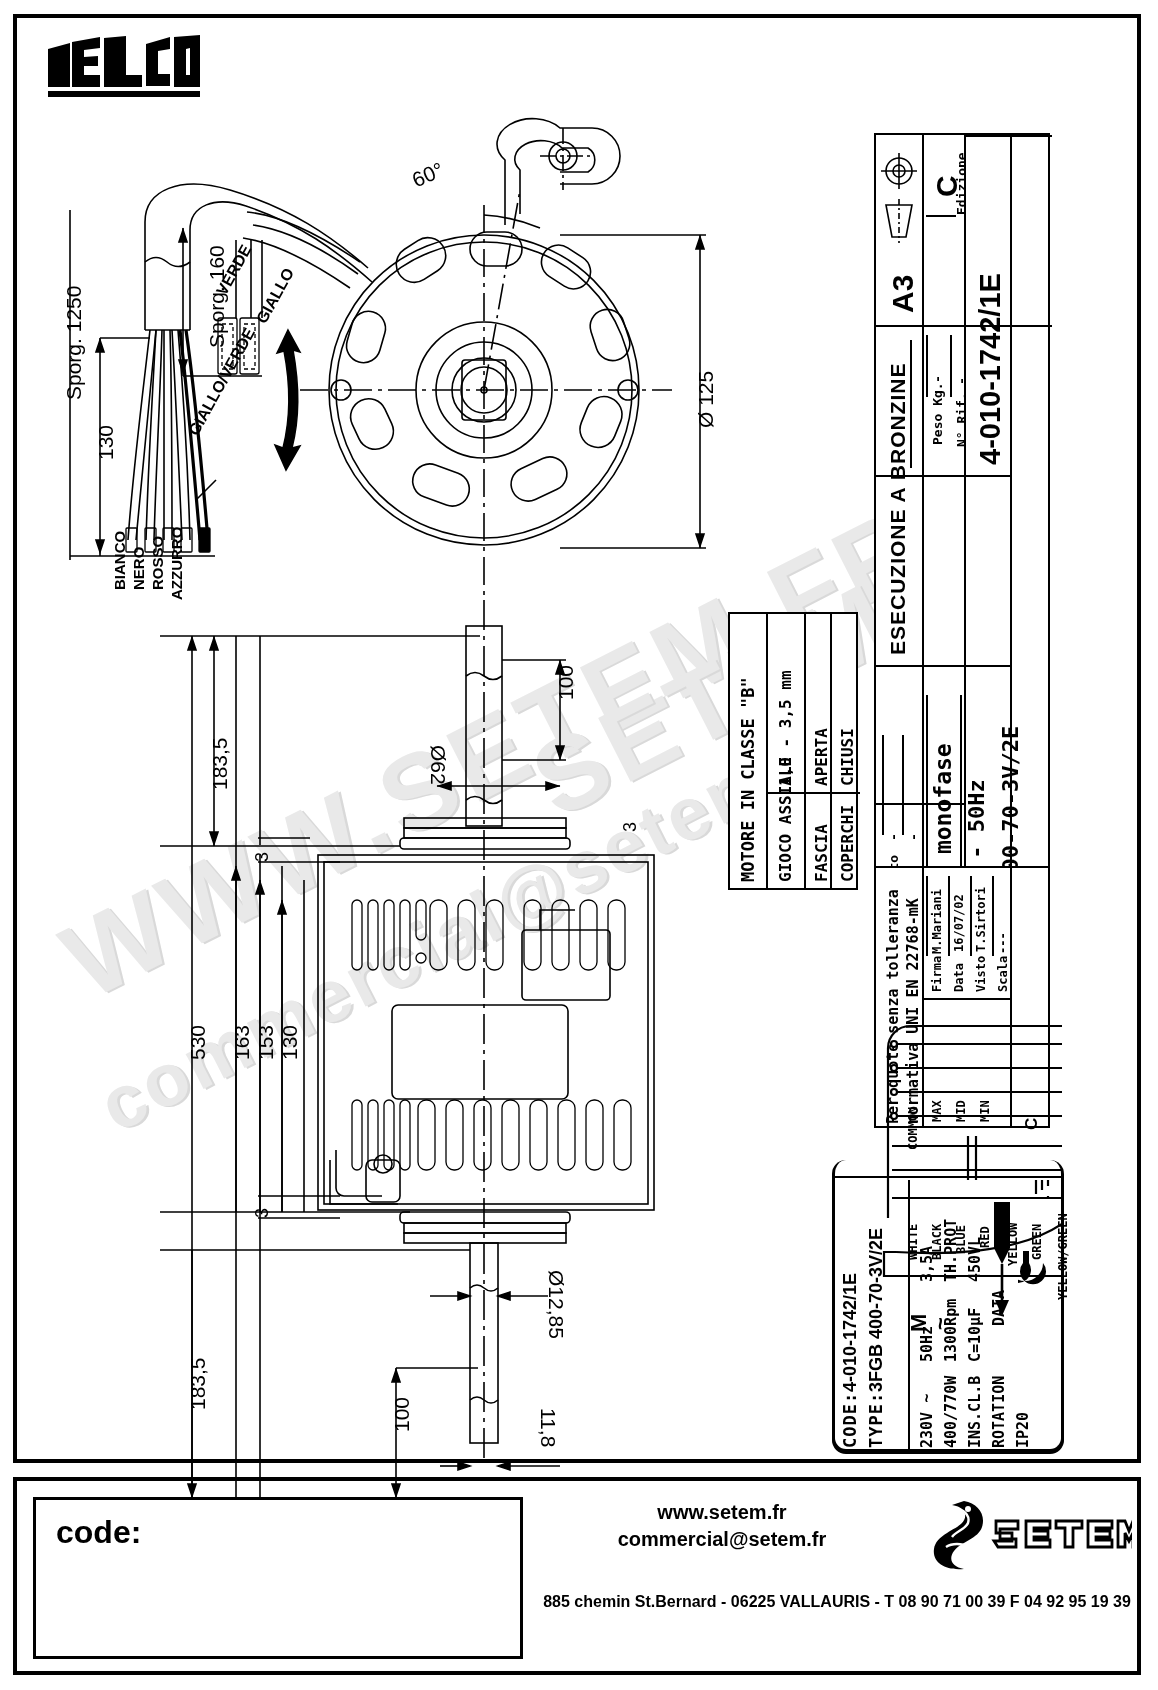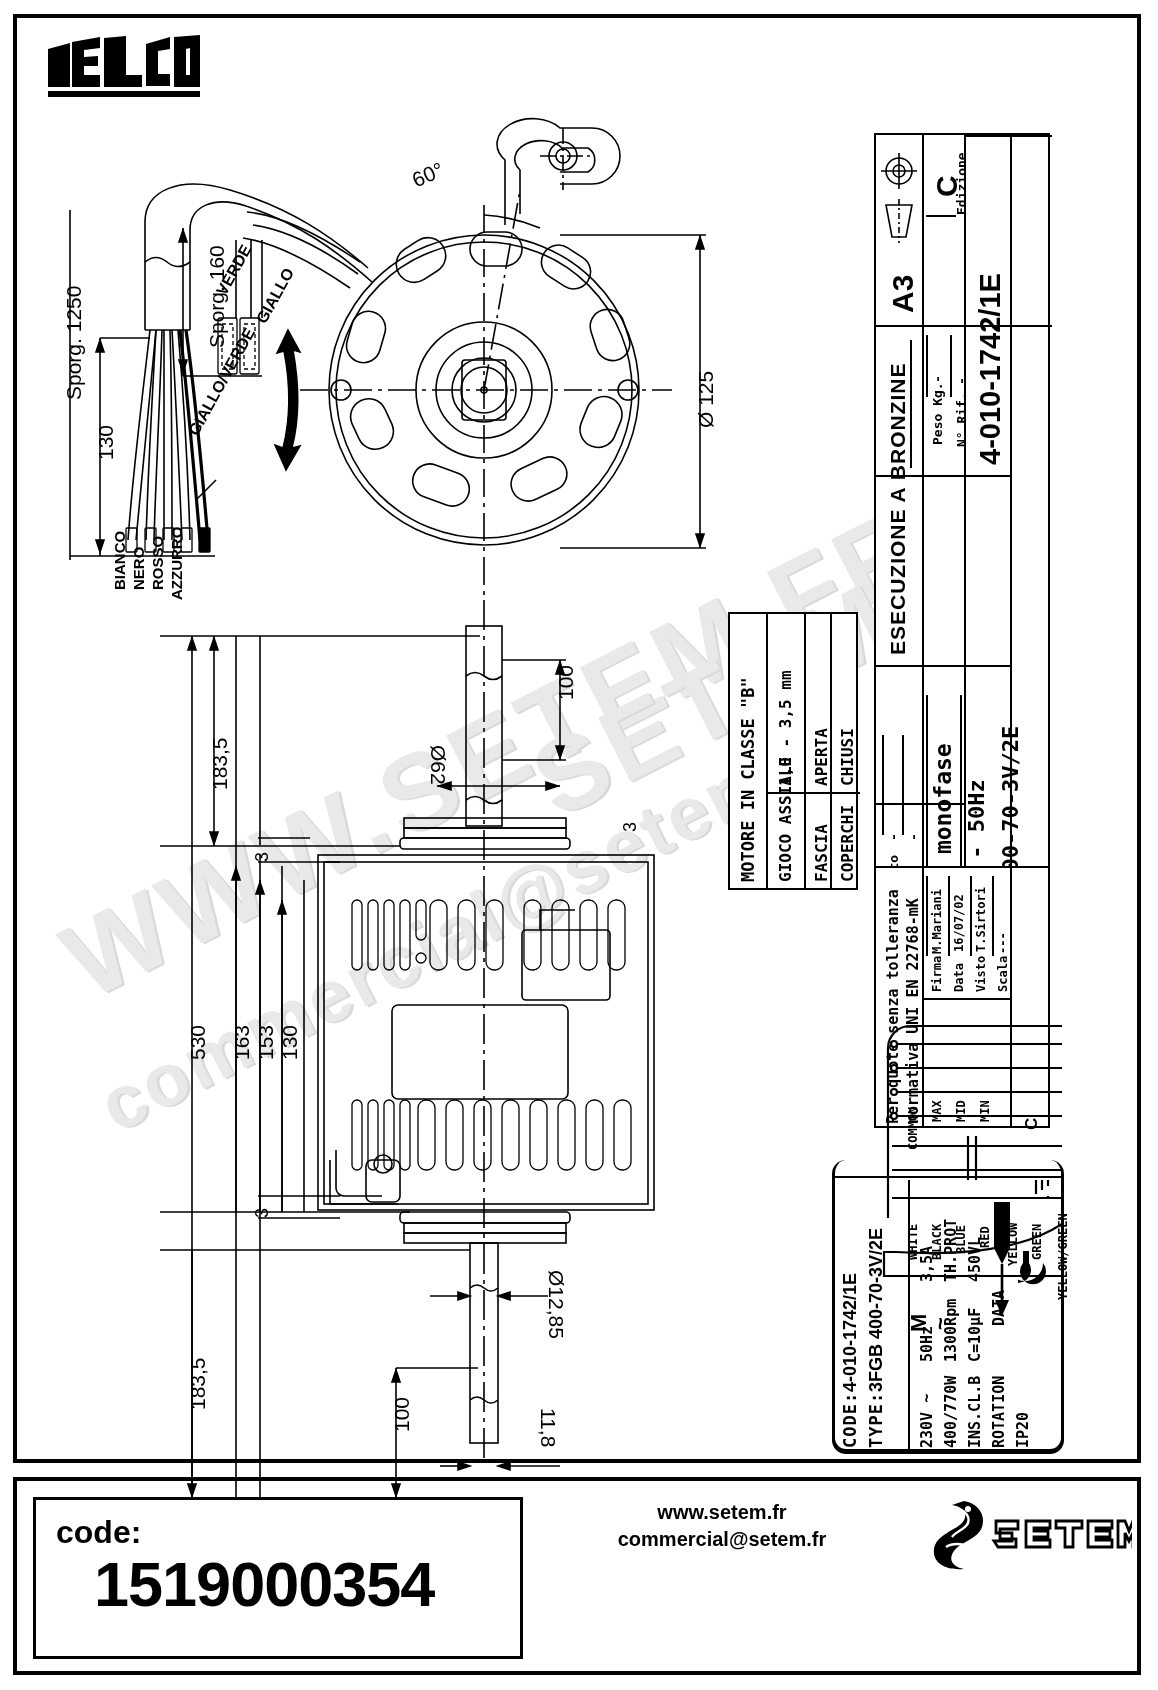--- a/index.html
+++ b/index.html
@@ -552,26 +552,26 @@
       <g transform="rotate(-90 21 38)" fill="#000">
         <path d="M2,6 A18,18 0 1 0 2,42 A13,13 0 1 1 2,6 Z"></path>
         <path d="M22,6 A18,18 0 1 0 22,42 A13,13 0 1 1 22,22 L34,22 L34,28 L22,28 A13,13 0 1 1 22,6 Z"></path>
       </g>
     </svg>
   </div>
 
   <div class="footer">
     <div class="footer-code">
       <div class="lbl">code:</div>
-      <div class="num">1519000354</div>
     </div>
     <div class="footer-web">
       <div>www.setem.fr</div>
       <div>commercial@setem.fr</div>
     </div>
+    <div class="footer-addr">885 chemin St.Bernard  -   06225 VALLAURIS  -  T 08 90 71 00 39   F 04 92 95 19 39</div>
     <div class="setem-logo">
       <svg width="220" height="80" viewBox="0 0 220 80">
         <g>
 
           <path d="M52,6 C66,8 74,20 70,32 C66,44 50,46 42,56 C36,64 40,72 52,74 C34,76 20,68 22,54 C24,40 42,36 50,28 C56,22 54,12 40,10 Z" fill="#000"></path>
           <path d="M46,14 C54,16 58,22 56,28 C54,34 44,36 40,42" fill="none" stroke="#fff" stroke-width="2.4"></path>
           <path d="M34,52 C40,48 50,48 56,52" fill="none" stroke="#fff" stroke-width="2.4"></path>
           <circle cx="56" cy="14" r="3" fill="#fff"></circle>
 
           <g fill="none" stroke="#000" stroke-width="2.8">

